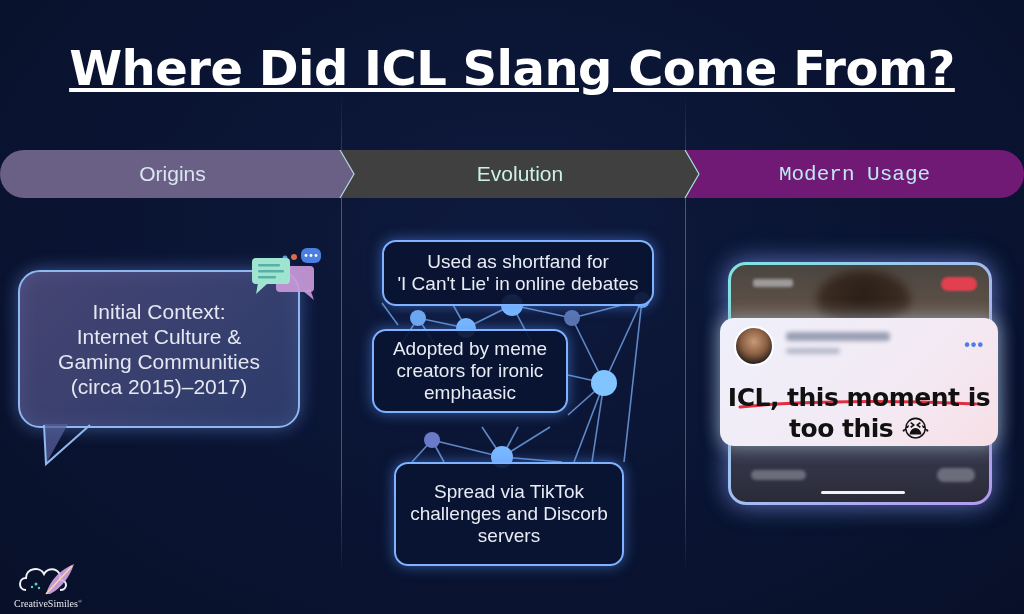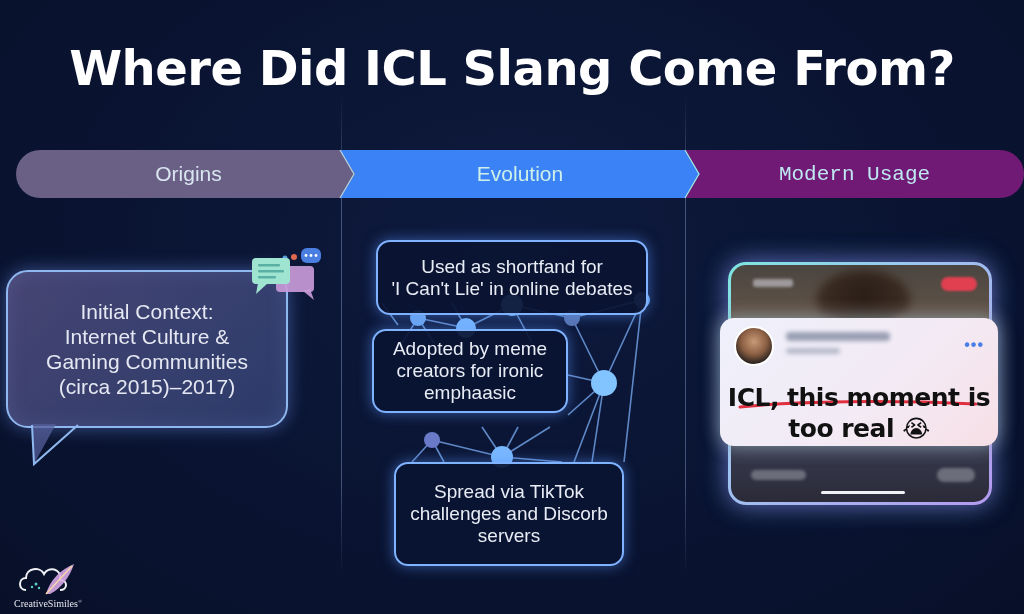--- a/index.html
+++ b/index.html
@@ -8,59 +8,60 @@
     background: radial-gradient(ellipse at 50% 40%, #0e1a3e 0%, #0a1432 55%, #081029 100%);
     font-family: "Liberation Sans", "DejaVu Sans", sans-serif;
     position: relative;
     color: #e8ecf5;
   }
   .title {
     position: absolute; left: 0; top: 40px; width: 1024px;
     text-align: center; font-size: 48px; font-weight: 700;
     color: #ffffff; letter-spacing: -0.5px;
     font-family: "DejaVu Sans", sans-serif;
+    text-decoration: underline;
   }
   .divider {
     position: absolute; top: 95px; width: 1px; height: 480px;
     background: linear-gradient(to bottom, rgba(140,160,210,0) 0%, rgba(140,160,210,0.45) 20%, rgba(140,160,210,0.45) 80%, rgba(140,160,210,0) 100%);
   }
   .d1 { left: 341px; }
   .d2 { left: 685px; }
 
   
   .timeline { position: absolute; left: 0; top: 150px; width: 1024px; height: 48px; }
   .seg {
     position: absolute; top: 0; height: 48px;
     display: flex; align-items: center; justify-content: center;
     font-size: 21px; color: #d9e6f0;
   }
   .seg-origins {
-    left: 16px; width: 355px; background: #6a5f85;
+    left: 0; width: 355px; background: #6a5f85;
     border-radius: 24px 0 0 24px;
     clip-path: polygon(0 0, 340px 0, 355px 50%, 340px 100%, 0 100%);
     padding-right: 10px;
   }
   .seg-evolution {
-    left: 340px; width: 360px; background: #3b82f6;
+    left: 340px; width: 360px; background: #404040;
     clip-path: polygon(0 0, 345px 0, 360px 50%, 345px 100%, 0 100%, 15px 50%);
     color: #cdf0e8;
   }
   .seg-modern {
     left: 685px; width: 339px; background: #701a75;
     border-radius: 0 24px 24px 0;
     clip-path: polygon(0 0, 100% 0, 100% 100%, 0 100%, 15px 50%);
     color: #bfe8f2;
     font-family: Liberation Mono, monospace;
   }
   .chev {
     position: absolute; top: 0; width: 16px; height: 48px;
   }
 
   
-  .bubble-wrap { position: absolute; left: 6px; top: 270px; width: 285px; height: 200px; padding-left: 32px; }
+  .bubble-wrap { position: absolute; left: 18px; top: 270px; width: 285px; height: 200px; padding-left: 32px; }
   .bubble {
     position: absolute; left: 0; top: 0; width: 282px; height: 158px;
     border-radius: 22px;
     border: 2px solid #8fb8f0;
     background: linear-gradient(135deg, rgba(120,110,170,0.55), rgba(70,90,150,0.55));
     box-shadow: 0 0 18px rgba(120,160,255,0.45), inset 0 0 20px rgba(150,170,255,0.15);
     display: flex; align-items: center; justify-content: center; text-align: center;
   }
   .bubble-text {
     font-size: 21px; line-height: 25px; color: #e5e8f2;
@@ -76,21 +77,21 @@
   .evo-box {
     position: absolute;
     border: 2px solid #7fb2ff;
     border-radius: 14px;
     background: rgba(10,20,50,0.92);
     box-shadow: 0 0 14px rgba(90,150,255,0.55);
     display: flex; align-items: center; justify-content: center; text-align: center;
     font-size: 19px; line-height: 22px; color: #e8ecf5;
     white-space: pre-line;
   }
-  .evo-1 { left: 34px; top: 15px; width: 272px; height: 75px; }
+  .evo-1 { left: 40px; top: 15px; width: 272px; height: 66px; }
   .evo-2 { left: 30px; top: 104px; width: 196px; height: 84px; }
   .evo-3 { left: 52px; top: 237px; width: 230px; height: 104px; }
 
   
   .phone {
     position: absolute; left: 728px; top: 262px; width: 264px; height: 243px;
     border-radius: 18px; padding: 3px;
     background: linear-gradient(135deg, #7ee6e0 0%, #9ec4f0 40%, #b49af0 100%);
     box-shadow: 0 0 22px rgba(140,120,240,0.55), 0 0 30px rgba(90,200,220,0.3);
   }
@@ -283,21 +284,21 @@
   <div class="avatar"></div>
   <div class="username-blur"></div>
   <div class="sub-blur"></div>
   <div class="more-dots">•••</div>
   <svg class="underline-svg" width="240" height="12" viewBox="0 0 240 12">
     <path d="M2,9 C60,3 150,2 238,6" stroke="#e0303f" stroke-width="3" fill="none" stroke-linecap="round"></path>
   </svg>
   <div class="post-text">
     <div>ICL, this moment is</div>
     <div>
-      <span>too real</span>
+      <span>too this</span>
       <span class="emoji">😭</span>
     </div>
   </div>
 </div>
 
 <svg class="logo" viewBox="0 0 80 56">
   <path d="M12,34 C4,34 4,22 12,22 C12,12 26,10 30,18 C34,10 48,12 46,24 C54,24 54,34 46,34" fill="none" stroke="#f0f0f5" stroke-width="2"></path>
   <path d="M32,38 C36,24 46,14 60,8 C56,20 48,32 36,38 Z" fill="#d8a8e8" opacity="0.9"></path>
   <path d="M32,38 L58,10" stroke="#f5d8a8" stroke-width="1.5"></path>
   <circle cx="22" cy="28" r="1.5" fill="#5ad0c0"></circle>

